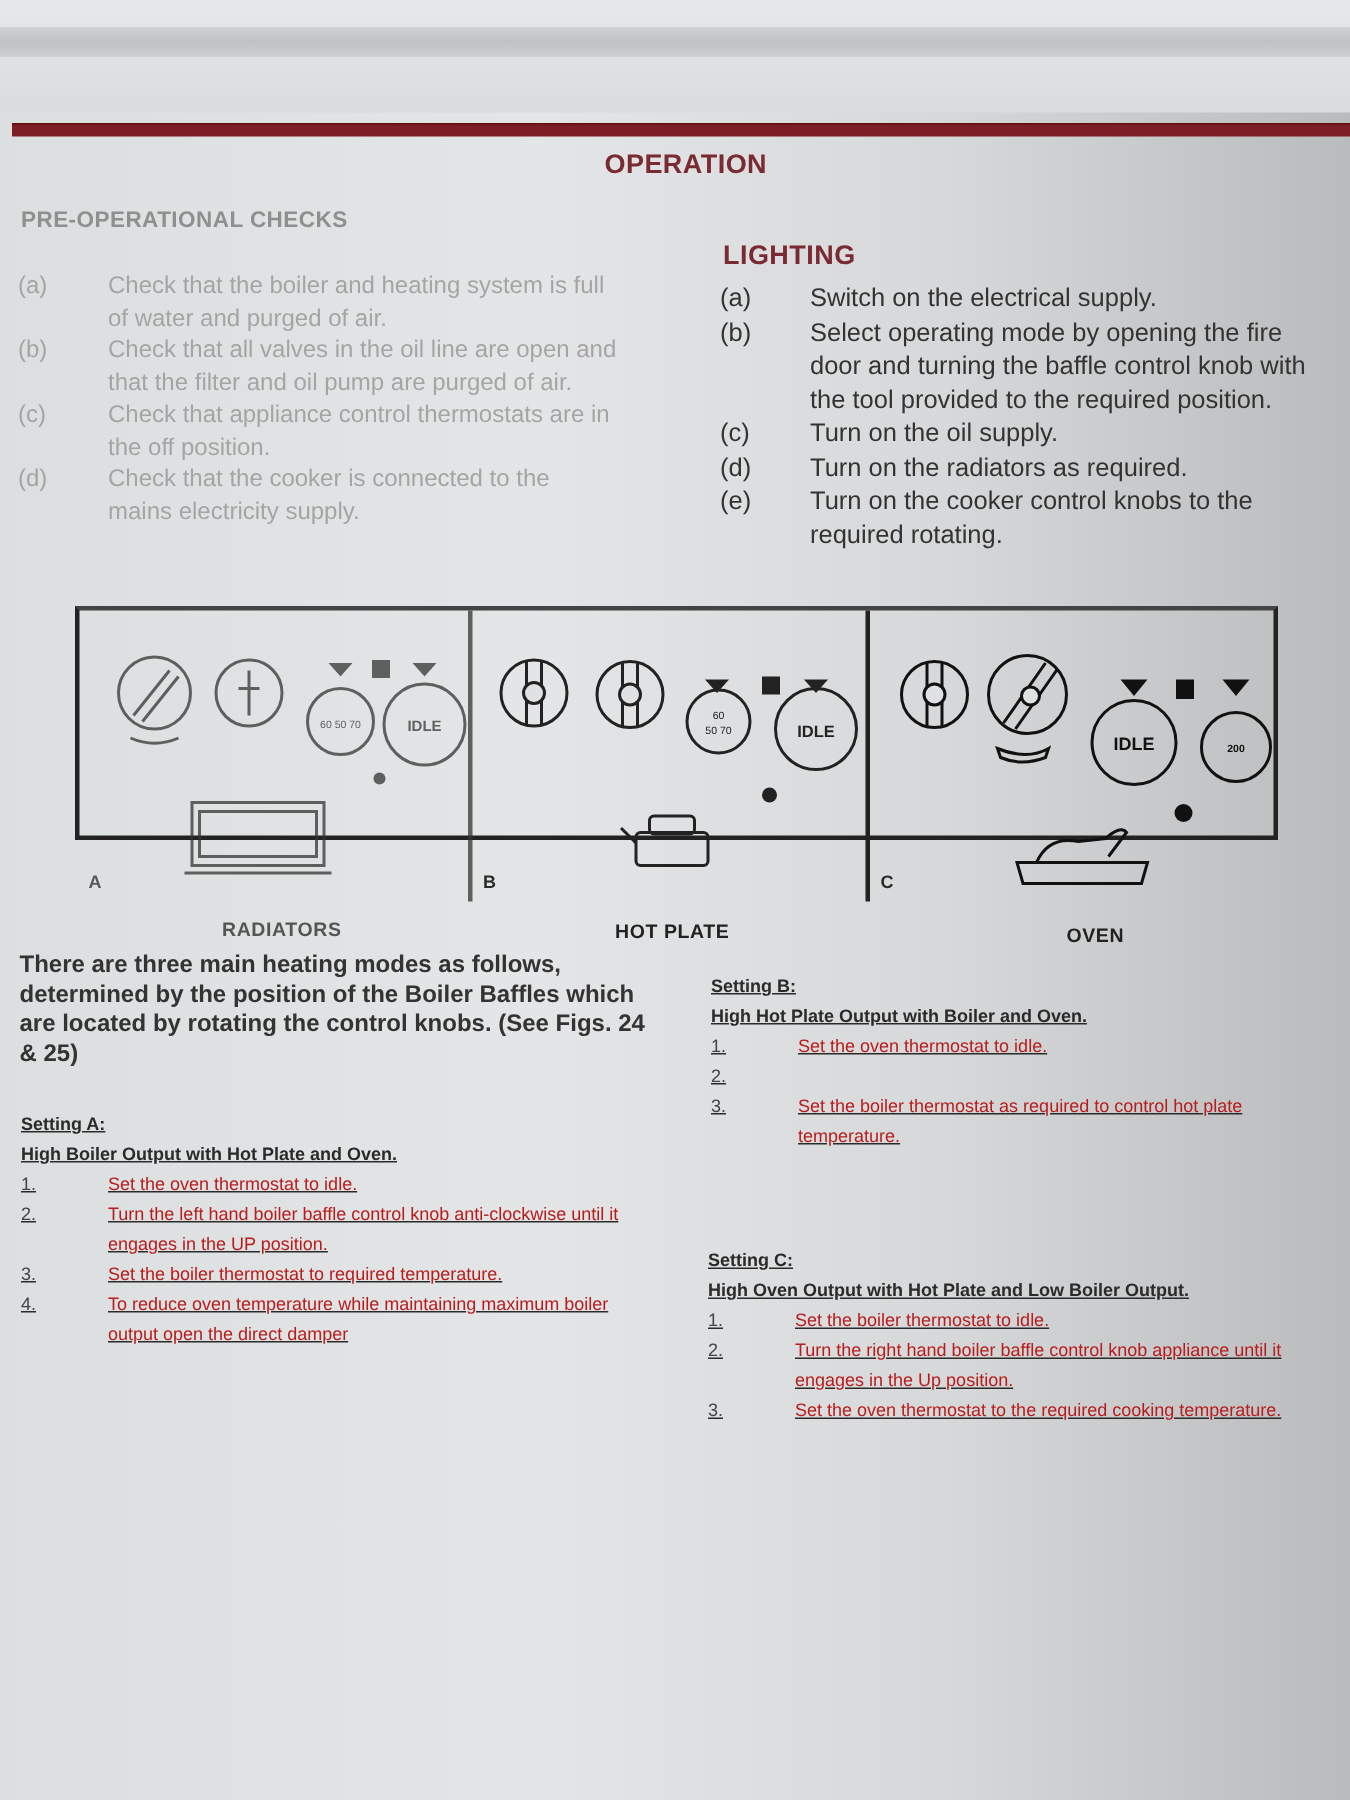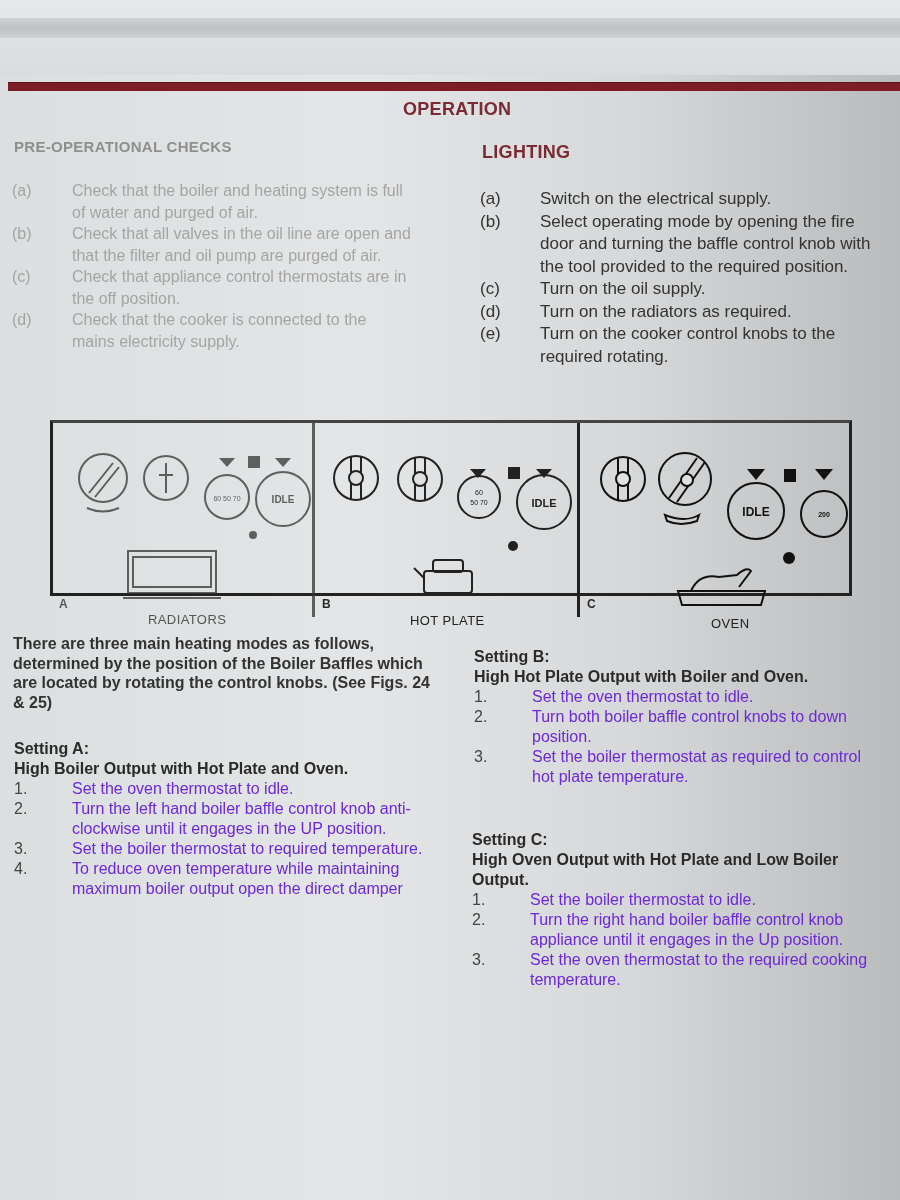--- a/index.html
+++ b/index.html
@@ -30,40 +30,40 @@
   }
   .faded { color: #8f8f8f; }
   .col-list { position: absolute; font-size: 16px; line-height: 21.5px; }
   .col-list .row { display: flex; }
   .col-list .lbl { width: 60px; flex: none; }
   .col-list .txt { flex: 1; }
   .faded-list { color: #9a9a9a; opacity: .85; }
 
   
   .diagram {
-    position: absolute; left: 50px; top: 420px; width: 802px; height: 176px;
+    position: absolute; left: 50px; top: 404px; width: 802px; height: 156px;
     border: 3px solid #222; border-top-color: #444;
   }
   .panel { position: absolute; top: 0; height: 194px; }
   .panel.a { left: 0; width: 262px; border-right: 3px solid #333; opacity: .75; }
   .panel.b { left: 263px; width: 264px; border-right: 3px solid #222; }
   .panel.c { left: 528px; width: 268px; }
   .panel-letter { position: absolute; left: 6px; bottom: 6px; font-size: 12px; font-weight: bold; }
   .panel svg { position: absolute; left: 0; top: 0; }
   .caption {
-    position: absolute; font-size: 13px; font-weight: normal; letter-spacing: .4px; color: #222;
+    position: absolute; font-size: 13px; font-weight: bold; letter-spacing: .4px; color: #222;
   }
 
   .para { position: absolute; font-size: 16px; line-height: 19.5px; font-weight: bold; color: #333; }
-  .setting { position: absolute; font-size: 16px; line-height: 20px; }
+  .setting { position: absolute; font-size: 12px; line-height: 20px; text-decoration: underline; }
   .setting .s-title { font-weight: bold; }
   .setting .s-sub { font-weight: bold; }
   .setting .step { display: flex; }
   .setting .num { width: 58px; flex: none; color: #444; }
-  .setting .stxt { flex: 1; color: #6d28d9; }
+  .setting .stxt { flex: 1; color: #b91c1c; }
 </style>
 </head>
 <body>
 
 <div class="top-shade"></div>
 <div class="top-band"></div>
 <div class="red-rule"></div>
 
 <div class="heading" style="left:403px; top:99px;">OPERATION</div>
 
@@ -80,21 +80,21 @@
   <div class="row">
       <span class="lbl">(c)</span>
       <span class="txt">Check that appliance control thermostats are in the off position.</span>
     </div>
   <div class="row">
       <span class="lbl">(d)</span>
       <span class="txt">Check that the cooker is connected to the mains electricity supply.</span>
     </div>
 </div>
 
-<div class="heading" style="left:482px; top:142px;">LIGHTING</div>
+<div class="heading" style="left:482px; top:160px;">LIGHTING</div>
 <div class="col-list" style="left:480px; top:188px; width:412px; line-height:22.5px; font-size:17px; color:#333;">
   <div class="row">
       <span class="lbl">(a)</span>
       <span class="txt">Switch on the electrical supply.</span>
     </div>
   <div class="row">
       <span class="lbl">(b)</span>
       <span class="txt">Select operating mode by opening the fire door and turning the baffle control knob with the tool provided to the required position.</span>
     </div>
   <div class="row">
@@ -224,21 +224,20 @@
 
 <div class="setting" style="left:474px; top:647px; width:410px;">
   <div class="s-title">Setting B:</div>
   <div class="s-sub">High Hot Plate Output with Boiler and Oven.</div>
   <div class="step">
       <span class="num">1.</span>
       <span class="stxt">Set the oven thermostat to idle.</span>
     </div>
   <div class="step">
       <span class="num">2.</span>
-      <span class="stxt">Turn both boiler baffle control knobs to down position.</span>
     </div>
   <div class="step">
       <span class="num">3.</span>
       <span class="stxt">Set the boiler thermostat as required to control hot plate temperature.</span>
     </div>
 </div>
 
 <div class="setting" style="left:472px; top:818px; width:420px;margin-top:12px;">
   <div class="s-title">Setting C:</div>
   <div class="s-sub">High Oven Output with Hot Plate and Low Boiler Output.</div>

